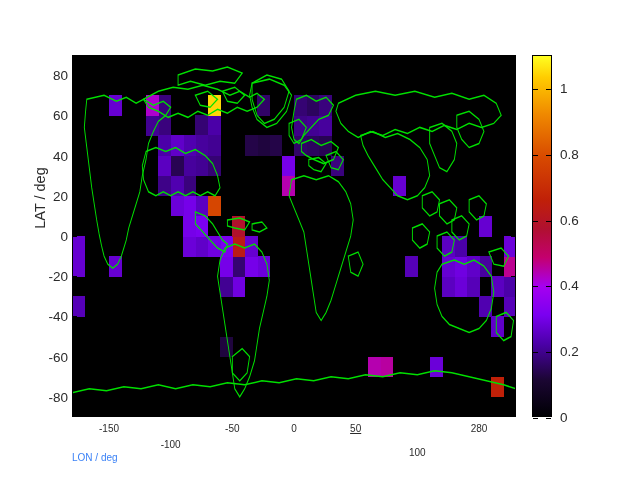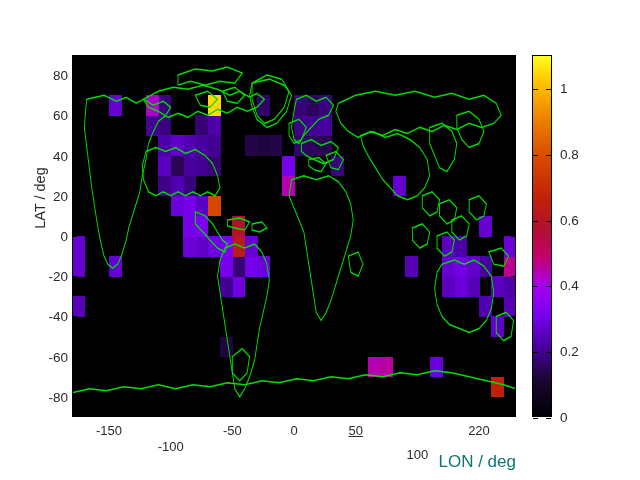--- a/index.html
+++ b/index.html
@@ -29,33 +29,33 @@
   #coast{position:absolute;left:0;top:0;width:444px;height:362px;}
 
   
   .ytick-label{
     position:absolute;right:0;width:46px;text-align:right;
     font-size:13.5px;color:#2b2b2b;transform:translateY(-50%);
   }
   #ylabels{position:absolute;left:12px;top:55px;width:56px;height:362px;}
   .xtick-label{
     position:absolute;top:0;width:70px;text-align:center;
-    font-size:13px;color:#2b2b2b;transform:translateX(-50%);
+    font-size:10px;color:#2b2b2b;transform:translateX(-50%);
   }
   #xlabels{position:absolute;left:72px;top:423px;width:444px;height:20px;}
   .tickmark{position:absolute;background:#000;}
 
   #ylabel-text{
     position:absolute;left:-20px;top:190px;width:120px;text-align:center;
     font-size:14.5px;color:#2b2b2b;
     transform:rotate(-90deg);transform-origin:center center;
   }
   #xlabel-text{
-    position:absolute;left:72px;top:452px;width:444px;text-align:right;
-    font-size:17px;color:#0f766e;
+    position:absolute;left:72px;top:452px;width:444px;text-align:left;
+    font-size:10px;color:#3b82f6;
   }
 
   
   #cbar{
     position:absolute;left:532px;top:55px;width:20px;height:362px;
     border:1px solid #000;box-sizing:border-box;
   }
   #cbar-grad{position:absolute;left:0;top:0;width:100%;height:100%;}
   .cbar-tick{position:absolute;height:1px;width:5px;background:#000;}
   .cbar-tick.right{right:0;}
@@ -249,21 +249,21 @@
       <div class="ytick-label" style="top: 301.667px;">-60</div>
       <div class="ytick-label" style="top: 341.889px;">-80</div>
     </div>
   <div id="xlabels">
       <div class="xtick-label" style="left: 37px;">-150</div>
       <div class="xtick-label" style="left: 98.6667px; margin-top: 16px;">-100</div>
       <div class="xtick-label" style="left: 160.333px;">-50</div>
       <div class="xtick-label" style="left: 222px;">0</div>
       <div class="xtick-label" style="left: 283.667px; text-decoration: underline;">50</div>
       <div class="xtick-label" style="left: 345.333px; margin-top: 24px;">100</div>
-      <div class="xtick-label" style="left: 407px;">220</div>
+      <div class="xtick-label" style="left: 407px;">280</div>
     </div>
 
   <div id="ylabel-text">LAT / deg</div>
   <div id="xlabel-text">LON / deg</div>
 
   <div id="cbar">
     <div id="cbar-grad" style="background: linear-gradient(to top, rgb(0, 0, 4) 0%, rgb(27, 6, 51) 10%, rgb(75, 0, 168) 20%, rgb(122, 0, 240) 28%, rgb(166, 0, 240) 36%, rgb(196, 0, 110) 44%, rgb(176, 16, 48) 52%, rgb(192, 32, 8) 60%, rgb(216, 74, 0) 72%, rgb(240, 138, 0) 84%, rgb(255, 204, 0) 94%, rgb(255, 255, 34) 100%);"></div>
   <div class="cbar-tick left" style="top: 362px;"></div>
       <div class="cbar-tick right" style="top: 362px;"></div>
       <div class="cbar-tick left" style="top: 296.182px;"></div>

